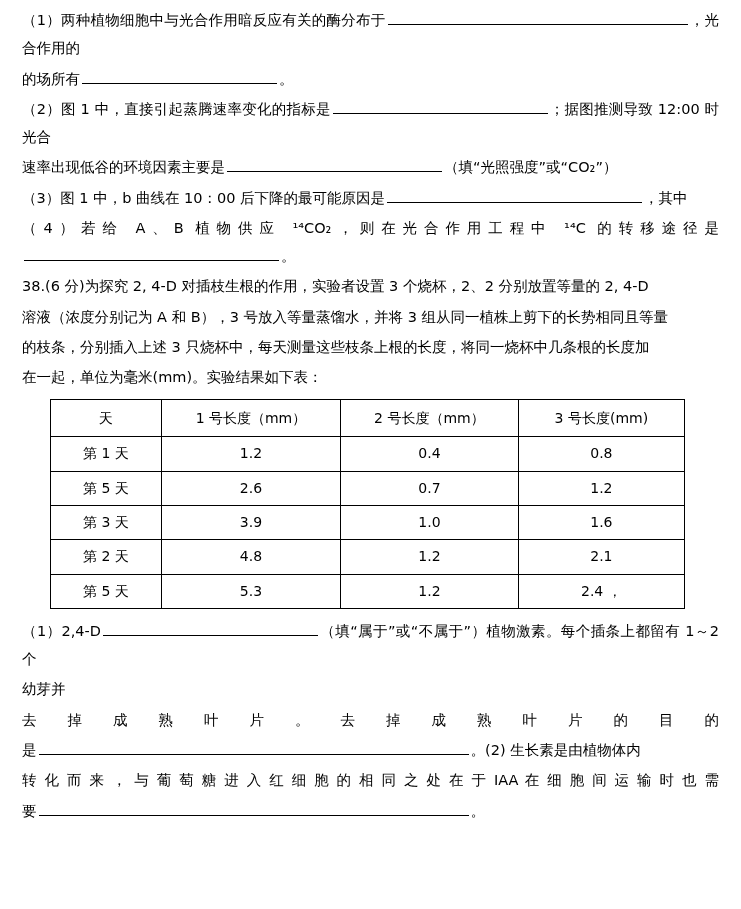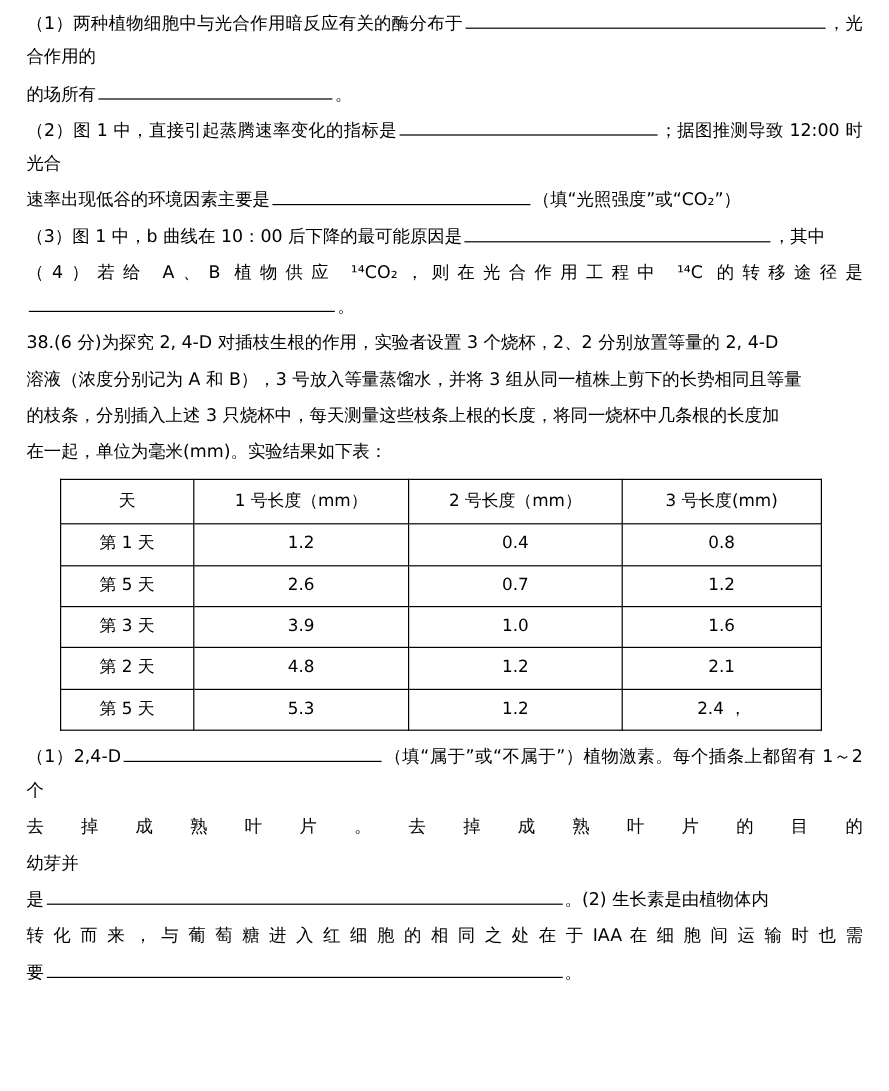--- a/index.html
+++ b/index.html
@@ -138,22 +138,22 @@
         <td>5.3</td>
         <td>1.2</td>
         <td>2.4 ，</td>
       </tr>
     </tbody>
   </table>
 
   <p class="para">
     <span>（1）2,4-D</span><span class="blank b-150"></span><span>（填“属于”或“不属于”）植物激素。每个插条上都留有 1～2 个</span>
   </p>
+  <p class="para">幼芽并</p>
   <p class="para spread">去 掉 成 熟 叶 片 。 去 掉 成 熟 叶 片 的 目 的</p>
-  <p class="para">幼芽并</p>
   <p class="para">
     <span>是</span><span class="blank b-420"></span><span>。(2) 生长素是由植物体内</span>
   </p>
   <p class="para spread">转 化 而 来 ， 与 葡 萄 糖 进 入 红 细 胞 的 相 同 之 处 在 于 IAA 在 细 胞 间 运 输 时 也 需</p>
   <p class="para">
     <span>要</span><span class="blank b-420"></span><span>。</span>
   </p>
 
 </div>
 

